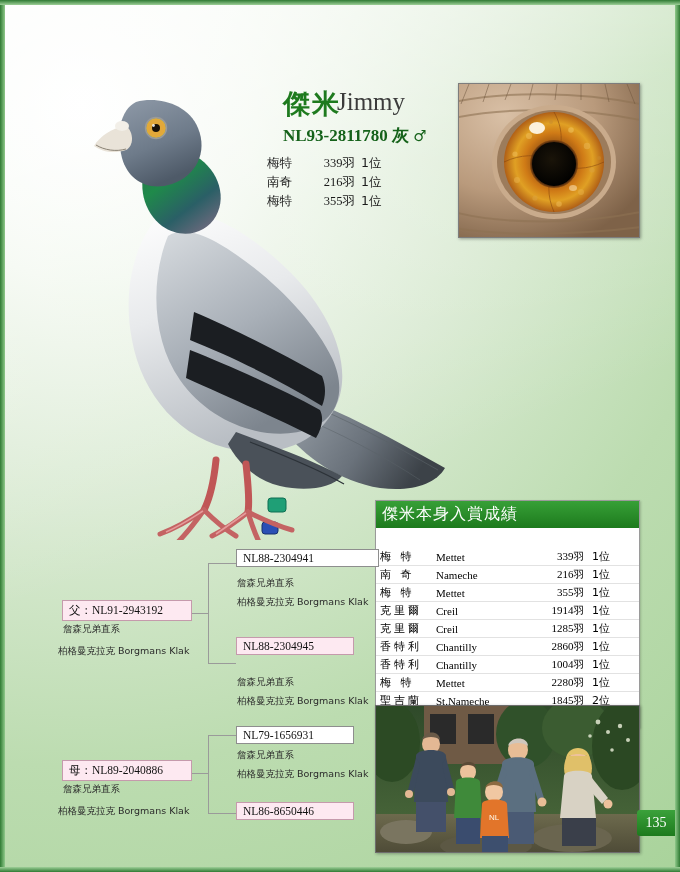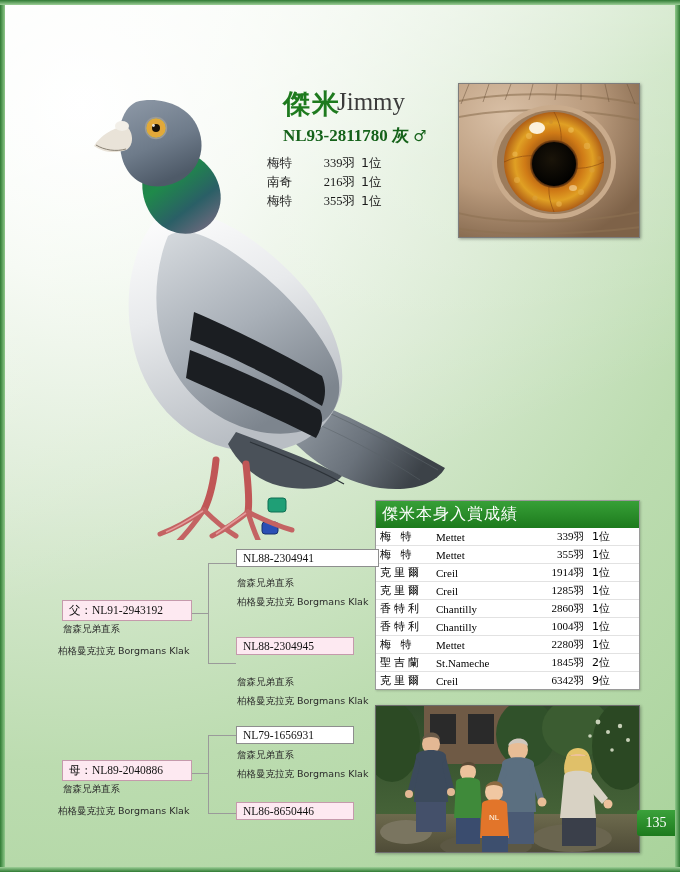--- a/index.html
+++ b/index.html
@@ -84,21 +84,21 @@
     position:absolute; left:375px; top:500px; width:265px;
     border:1px solid #9a9a9a; background:#ffffff;
     box-shadow:1px 1px 2px rgba(0,0,0,0.18);
   }
   #results .rt-header{
     background:linear-gradient(180deg,#37a037,#1d7a1d);
     color:#ffffff; font-family:"DejaVu Sans", sans-serif;
     font-size:16px; padding:3px 6px; letter-spacing:1px;
   }
   #results table{
-    width:100%; border-collapse:collapse; font-size:11px;
+    width:100%; border-collapse:collapse; font-size:11px;margin-top:20px;
   }
   #results td{
     padding:1px 4px; border-bottom:1px solid #e2e2e2; white-space:nowrap;
   }
   #results tr:last-child td{ border-bottom:none; }
   .c-cn{ width:56px; font-family:"DejaVu Sans", sans-serif; letter-spacing:3px; }
   .c-en{ width:84px; font-family:"Liberation Serif", serif; }
   .c-birds{ width:72px; text-align:right; font-family:"Liberation Serif", serif; padding-right:10px;}
   .c-birds .u{ font-family:"DejaVu Sans", sans-serif; font-size:10.5px;}
   .c-rank{ text-align:left; font-family:"DejaVu Sans", sans-serif; }
@@ -340,20 +340,26 @@
     <div class="rt-header">傑米本身入賞成績</div>
     <table>
       <tbody>
         <tr>
           <td class="c-cn">梅 特</td>
           <td class="c-en">Mettet</td>
           <td class="c-birds"><span>339</span><span class="u">羽</span></td>
           <td class="c-rank">1位</td>
         </tr>
         <tr>
+          <td class="c-cn">南 奇</td>
+          <td class="c-en">Nameche</td>
+          <td class="c-birds"><span>216</span><span class="u">羽</span></td>
+          <td class="c-rank">1位</td>
+        </tr>
+        <tr>
           <td class="c-cn">梅 特</td>
           <td class="c-en">Mettet</td>
           <td class="c-birds"><span>355</span><span class="u">羽</span></td>
           <td class="c-rank">1位</td>
         </tr>
         <tr>
           <td class="c-cn">克里爾</td>
           <td class="c-en">Creil</td>
           <td class="c-birds"><span>1914</span><span class="u">羽</span></td>
           <td class="c-rank">1位</td>

